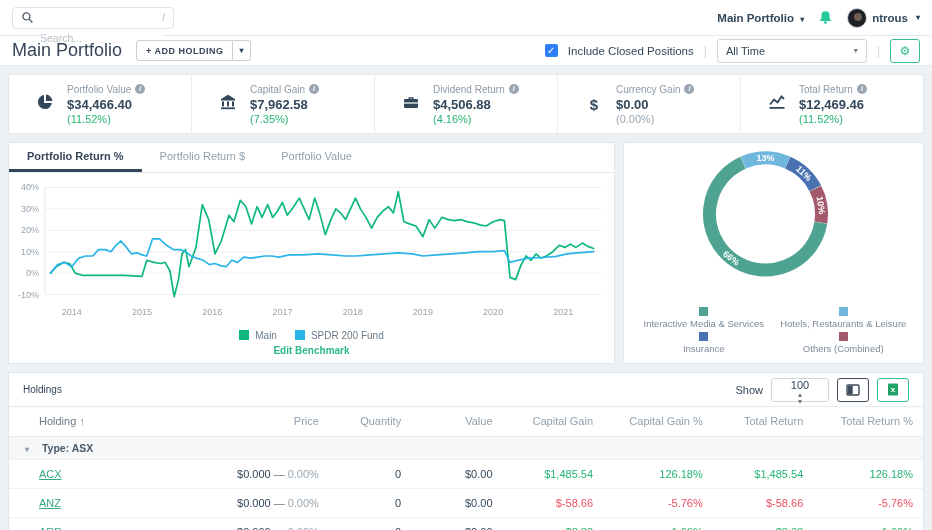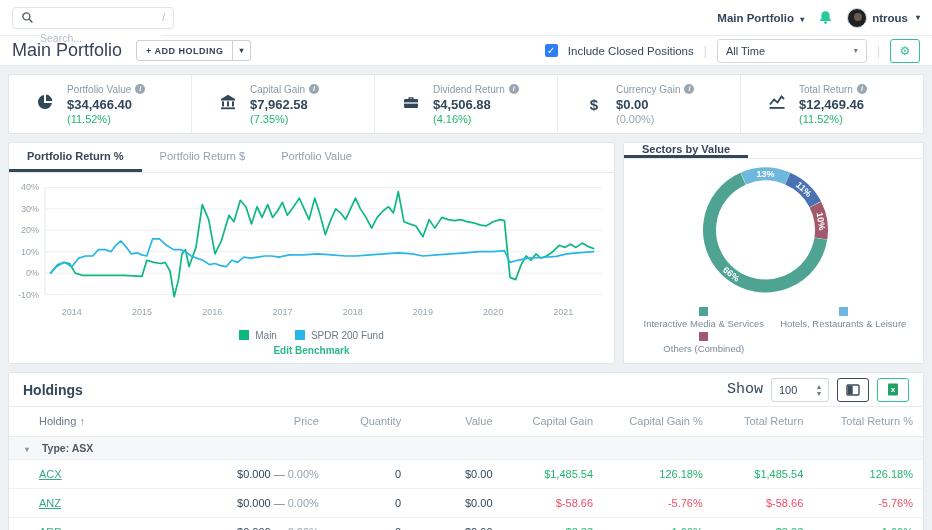--- a/index.html
+++ b/index.html
@@ -76,26 +76,26 @@
     height:20px; line-height:16px; cursor:pointer; }
   .donut-legend { display:flex; flex-wrap:wrap; padding:2px 10px 6px; }
   .dl-item { width:50%; display:flex; flex-direction:column; align-items:center; gap:2px; margin-bottom:3px; }
   .dl-item .swatch { width:9px; height:9px; }
   .dl-label { font-size:9.5px; color:#7d8b98; text-align:center; }
 
   
   .holdings-card { margin:8px; }
   .holdings-head { height:34px; display:flex; align-items:center; justify-content:space-between;
     padding:0 14px; border-bottom:1px solid #e6eaed; }
-  .holdings-title { font-size:14px; font-weight:bold; color:#33475b; }
+  .holdings-title { font-size:10px; font-weight:normal; color:#33475b; }
   .hh-right { display:flex; align-items:center; gap:8px; }
-  .show-label { font-size:15px; color:#33475b;font-family:Liberation Mono, monospace; }
+  .show-label { font-size:11px; color:#33475b; }
   .show-select { width:58px; height:24px; border:1px solid #cfd6dc; border-radius:3px;
     display:flex; align-items:center; justify-content:space-between; padding:0 7px;
-    font-size:11px; cursor:pointer; background:#fff; }
+    font-size:11px; cursor:pointer; background:#fff;flex-direction:column; }
   .updown { font-size:8px; color:#6b7a87; line-height:7px; display:flex; flex-direction:column; }
   .icon-btn { width:32px; height:24px; border-radius:3px; background:#fff; display:flex;
     align-items:center; justify-content:center; cursor:pointer; }
   .cols-btn { border:1px solid #3c4c5c; }
   .xls-btn { border:1px solid #35c08f; }
 
   table { width:100%; border-collapse:collapse; table-layout:fixed; }
   th { font-size:11px; color:#93a1ad; font-weight:normal; text-align:right;
     padding:8px 10px 9px; white-space:nowrap; }
   th.first, td.first { text-align:left; padding-left:30px; }
@@ -288,43 +288,44 @@
       </span>
       <span class="legend-item">
         <span class="swatch" style="background: rgb(41, 181, 232);"></span>
         <span>SPDR 200 Fund</span>
       </span>
     </div>
     <div class="edit-benchmark">Edit Benchmark</div>
   </div>
 
   <div class="card sectors-card">
-    <div class="tabbar">
-      <span class="tab active">Sectors by Value</span>
-    </div>
     <div class="chart-wrap">
       <svg id="donut-chart" width="100%" height="142" viewBox="0 0 299 142">
           <path d="M119.3 19.6 A56 56 0 0 1 163.5 19.5" fill="none" stroke="#6fb7dd" stroke-width="13"></path>
           <text x="141.5" y="18.0" transform="rotate(0 141.5 15.0)" text-anchor="middle" font-size="9" font-weight="bold" fill="#fff">13%</text>
           <path d="M163.7 19.6 A56 56 0 0 1 191.3 45.3" fill="none" stroke="#4a72b2" stroke-width="13"></path>
           <text x="179.8" y="33.2" transform="rotate(43 179.8 30.2)" text-anchor="middle" font-size="9" font-weight="bold" fill="#fff">11%</text>
           <path d="M191.4 45.6 A56 56 0 0 1 196.9 79.5" fill="none" stroke="#a2596b" stroke-width="13"></path>
           <text x="196.8" y="65.2" transform="rotate(81 196.8 62.2)" text-anchor="middle" font-size="9" font-weight="bold" fill="#fff">10%</text>
           <path d="M196.8 79.8 A56 56 0 1 1 119.0 19.7" fill="none" stroke="#4fa392" stroke-width="13"></path>
           <text x="107.2" y="118.2" transform="rotate(38 107.2 115.2)" text-anchor="middle" font-size="9" font-weight="bold" fill="#fff">66%</text>
         </svg>
     </div>
     <div class="donut-legend">
       <span class="dl-item">
         <span class="swatch" style="background: rgb(79, 163, 146);"></span>
         <span class="dl-label">Interactive Media &amp; Services</span>
       </span>
       <span class="dl-item">
         <span class="swatch" style="background: rgb(111, 183, 221);"></span>
         <span class="dl-label">Hotels, Restaurants &amp; Leisure</span>
+      </span>
+      <span class="dl-item">
+        <span class="swatch" style="background: rgb(74, 114, 178);"></span>
+        <span class="dl-label">Insurance</span>
       </span>
       <span class="dl-item">
         <span class="swatch" style="background: rgb(162, 89, 107);"></span>
         <span class="dl-label">Others (Combined)</span>
       </span>
     </div>
   </div>
 </div>
 
 <div class="card holdings-card">

